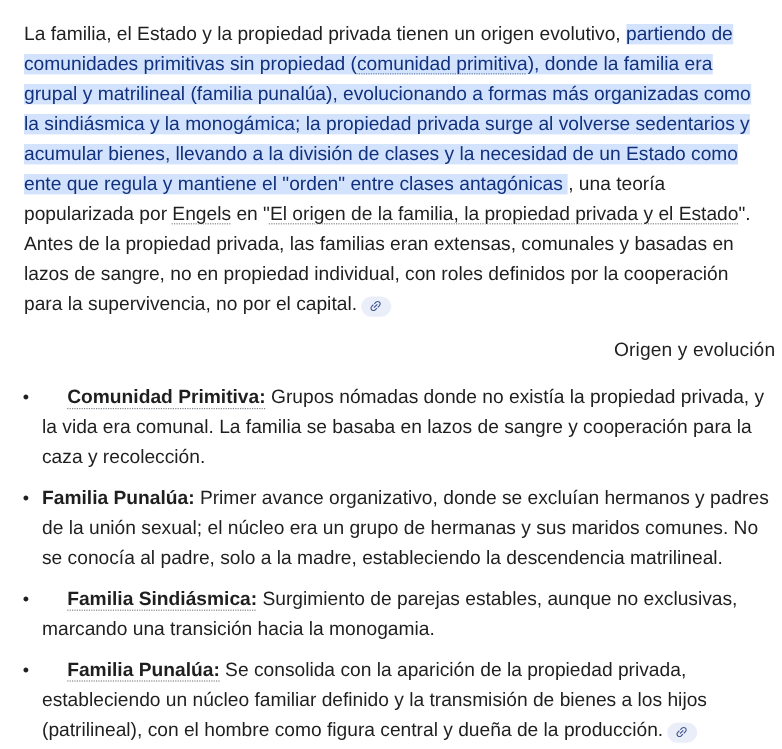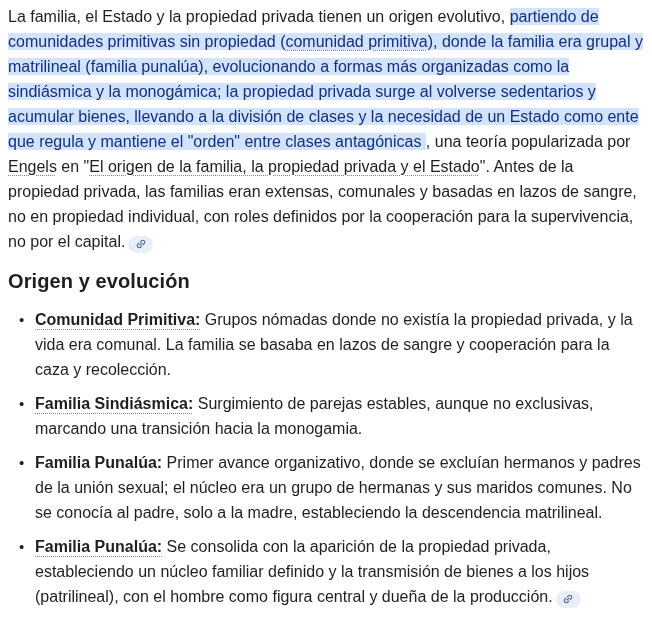--- a/index.html
+++ b/index.html
@@ -11,66 +11,66 @@
     --underline:#80868b;
   }
   html,body{margin:0;padding:0;background:#ffffff;}
   body{
     width:652px;height:624px;overflow:hidden;
     font-family:"Liberation Sans", sans-serif;
     color:var(--text);
     -webkit-font-smoothing:antialiased;
   }
   .content{padding:4px 6px 0 8px;font-size:16px;line-height:25px;}
-  p.intro{margin:0;}
+  p.intro{margin:12px;}
   .seg-plain{color:var(--text);}
   .seg-highlight{background:var(--hl-bg);color:var(--hl-text);}
   .lnk{
     text-decoration-line:underline;
     text-decoration-style:dotted;
     text-decoration-color:var(--underline);
     text-decoration-thickness:1px;
     text-underline-offset:3px;
     cursor:pointer;
   }
   .seg-highlight.lnk{text-decoration-color:#6d84b4;}
   h2{
-    font-size:20px;line-height:28px;font-weight:700;color:var(--text);
-    margin:13px 0 12px 0;letter-spacing:.1px;
+    font-size:16px;line-height:28px;font-weight:400;color:var(--text);
+    margin:13px 0 12px 0;letter-spacing:.1px;text-align:right;
   }
   ul{margin:0;padding:0 0 0 27px;list-style:none;}
   li{position:relative;margin:0 0 9px 0;}
   li::before{
     content:"\2022";
     position:absolute;left:-16px;top:0;
     color:var(--text);font-size:15px;
   }
   .term{font-weight:700;color:var(--text);}
-  .term.lnk{text-underline-offset:4px;}
+  .term.lnk{text-underline-offset:4px;margin-left:21px;}
   .citation-chip{
     display:inline-flex;align-items:center;justify-content:center;
     width:25px;height:17px;border-radius:9px;
     background:var(--chip-bg);
     vertical-align:-3px;margin-left:3px;cursor:pointer;
   }
   .citation-chip svg{transform:rotate(-45deg);display:block;}
 </style>
 </head>
 <body>
 
 <div class="content">
   <p class="intro"><span class="seg-plain">La familia, el Estado y la propiedad privada tienen un origen evolutivo, </span><span class="seg-highlight">partiendo de comunidades primitivas sin propiedad (</span><span class="seg-highlight lnk">comunidad primitiva</span><span class="seg-highlight">), donde la familia era grupal y matrilineal (familia punalúa), evolucionando a formas más organizadas como la sindiásmica y la monogámica; la propiedad privada surge al volverse sedentarios y acumular bienes, llevando a la división de clases y la necesidad de un Estado como ente que regula y mantiene el "orden" entre clases antagónicas </span><span class="seg-plain">, una teoría popularizada por </span><span class="seg-plain lnk">Engels</span><span class="seg-plain"> en "</span><span class="seg-plain lnk">El origen de la familia, la propiedad privada y el Estado</span><span class="seg-plain">". Antes de la propiedad privada, las familias eran extensas, comunales y basadas en lazos de sangre, no en propiedad individual, con roles definidos por la cooperación para la supervivencia, no por el capital.</span><span class="citation-chip">
         <svg width="12" height="12" viewBox="0 0 24 24" aria-hidden="true">
           <path d="M3.9 12c0-1.71 1.39-3.1 3.1-3.1h4V7H7c-2.76 0-5 2.24-5 5s2.24 5 5 5h4v-1.9H7c-1.71 0-3.1-1.39-3.1-3.1zM8 13h8v-2H8v2zm9-6h-4v1.9h4c1.71 0 3.1 1.39 3.1 3.1s-1.39 3.1-3.1 3.1h-4V17h4c2.76 0 5-2.24 5-5s-2.24-5-5-5z" fill="#41548e"></path>
         </svg>
       </span></p>
   <h2>Origen y evolución</h2>
   <ul>
       <li><span class="term lnk">Comunidad Primitiva:</span><span class="seg-plain"> Grupos nómadas donde no existía la propiedad privada, y la vida era comunal. La familia se basaba en lazos de sangre y cooperación para la caza y recolección.</span></li>
+      <li><span class="term">Familia Punalúa:</span><span class="seg-plain"> Primer avance organizativo, donde se excluían hermanos y padres de la unión sexual; el núcleo era un grupo de hermanas y sus maridos comunes. No se conocía al padre, solo a la madre, estableciendo la descendencia matrilineal.</span></li>
       <li><span class="term lnk">Familia Sindiásmica:</span><span class="seg-plain"> Surgimiento de parejas estables, aunque no exclusivas, marcando una transición hacia la monogamia.</span></li>
-      <li><span class="term">Familia Punalúa:</span><span class="seg-plain"> Primer avance organizativo, donde se excluían hermanos y padres de la unión sexual; el núcleo era un grupo de hermanas y sus maridos comunes. No se conocía al padre, solo a la madre, estableciendo la descendencia matrilineal.</span></li>
       <li><span class="term lnk">Familia Punalúa:</span><span class="seg-plain"> Se consolida con la aparición de la propiedad privada, estableciendo un núcleo familiar definido y la transmisión de bienes a los hijos (patrilineal), con el hombre como figura central y dueña de la producción.</span><span class="citation-chip">
           <svg width="12" height="12" viewBox="0 0 24 24" aria-hidden="true">
             <path d="M3.9 12c0-1.71 1.39-3.1 3.1-3.1h4V7H7c-2.76 0-5 2.24-5 5s2.24 5 5 5h4v-1.9H7c-1.71 0-3.1-1.39-3.1-3.1zM8 13h8v-2H8v2zm9-6h-4v1.9h4c1.71 0 3.1 1.39 3.1 3.1s-1.39 3.1-3.1 3.1h-4V17h4c2.76 0 5-2.24 5-5s-2.24-5-5-5z" fill="#41548e"></path>
           </svg>
         </span></li>
     </ul>
 </div>
 
 </body></html>

